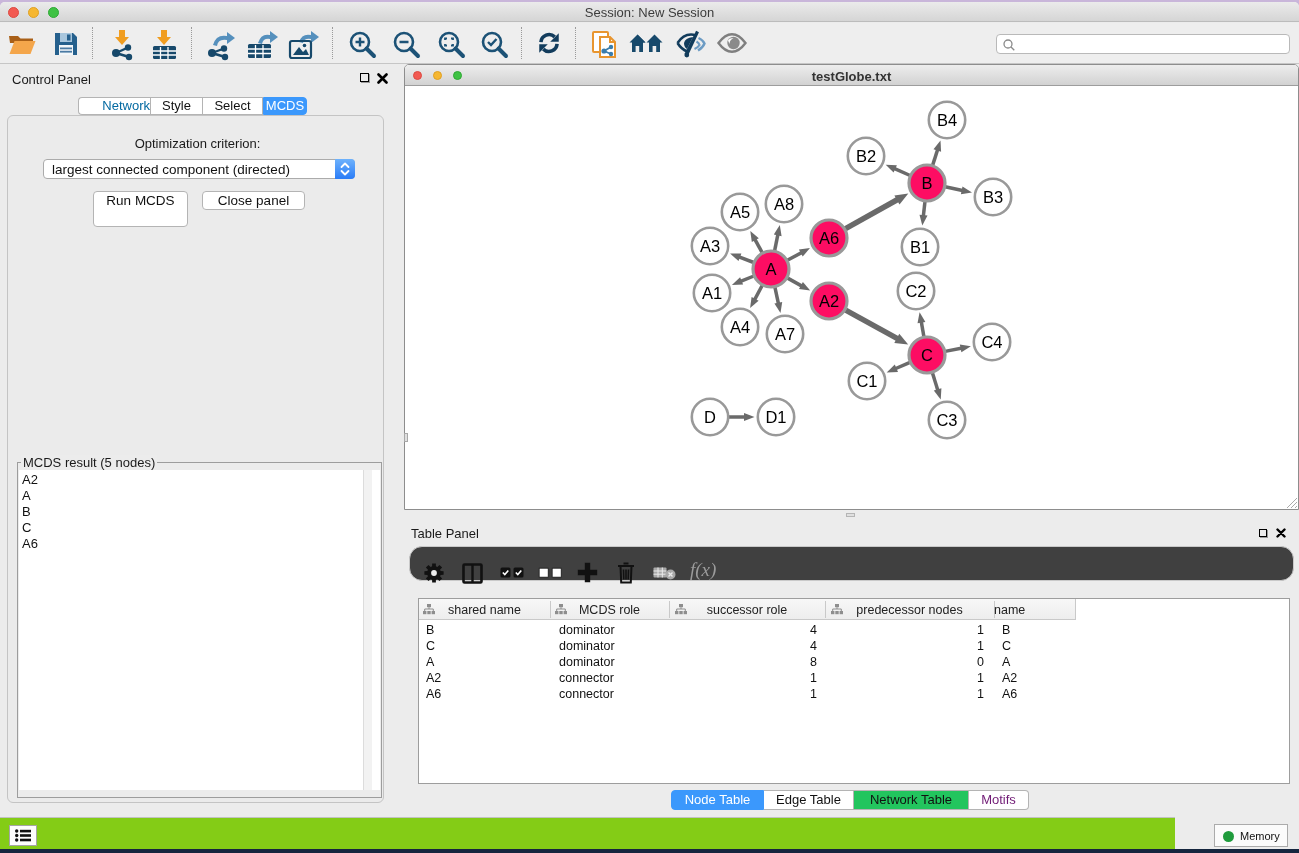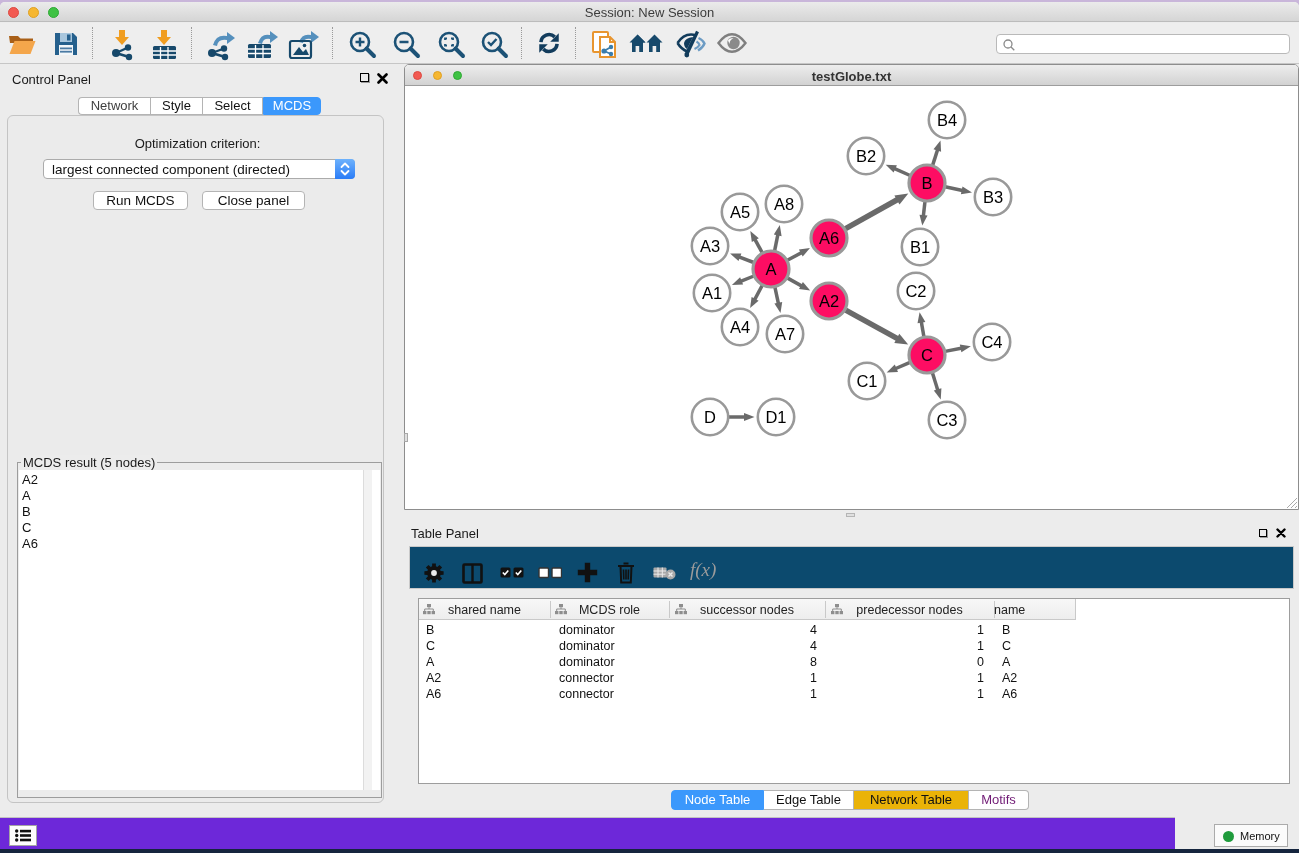--- a/index.html
+++ b/index.html
@@ -153,40 +153,40 @@
 
   <div class="abs" id="cpanel" style="left:0;top:62px;width:395px;height:755px;background:#ececec;">
 
     <div class="abs" style="left:12px;top:8px;font-size:13px;color:#1a1a1a;">Control Panel</div>
     <div class="abs" style="left:360px;top:9px;width:9px;height:9px;border:1.5px solid #000;box-shadow:1px 1px 0 #9a9a9a;"></div>
     <svg class="abs" style="left:377px;top:9px" width="11" height="11" viewBox="0 0 11 11">
         <path d="M1.5 1.5 L9.5 9.5 M9.5 1.5 L1.5 9.5" stroke="#000" stroke-width="2.6" stroke-linecap="round"></path>
       </svg>
 
     <div class="abs" style="left:78px;top:33px;height:18px;display:flex;font-size:13px;line-height:16px;text-align:center;">
-      <div style="width:72px;background:#ffffff;border:1px solid #b4b4b4;border-right:none;border-radius:4px 0 0 4px;color:#404040;">Network</div>
+      <div style="width:72px;background:#ffffff;border:1px solid #b4b4b4;border-right:none;border-radius:4px 0 0 4px;color:#0369a1;text-align:right;">Network</div>
       <div style="width:52px;background:#ffffff;border:1px solid #b4b4b4;border-right:none;color:#111;">Style</div>
       <div style="width:61px;background:#ffffff;border:1px solid #b4b4b4;color:#111;">Select</div>
-      <div style="width:58px;background:#3b98fc;border:1px solid #3b98fc;border-radius:0 4px 4px 0;color:#fff;">MCDS</div>
+      <div style="width:44px;background:#3b98fc;border:1px solid #3b98fc;border-radius:0 4px 4px 0;color:#fff;">MCDS</div>
     </div>
 
     <div class="abs" style="left:7px;top:51px;width:377px;height:688px;border:1px solid #c4c4c4;border-radius:6px;background:#ebebeb;"></div>
     <div class="abs" style="left:43px;top:95px;width:312px;height:20px;background:#ffffff;border:1px solid #ababab;border-radius:4px;">
       <div class="abs" style="left:8px;top:2px;font-size:13.5px;color:#111;">largest connected component (directed)</div>
       <div class="abs" style="right:-1px;top:-1px;width:20px;height:20px;background:linear-gradient(#6eb2fc,#2a7cf7);border-radius:0 4px 4px 0;">
         <svg width="10" height="14" style="position:absolute;left:5px;top:3px" viewBox="0 0 10 14">
             <path d="M1.5 5 L5 1.5 L8.5 5" fill="none" stroke="#fff" stroke-width="1.8" stroke-linecap="round" stroke-linejoin="round"></path>
             <path d="M1.5 9 L5 12.5 L8.5 9" fill="none" stroke="#fff" stroke-width="1.8" stroke-linecap="round" stroke-linejoin="round"></path>
           </svg>
       </div>
     </div>
 
     <div class="abs" style="left:0;top:72px;width:395px;text-align:center;font-size:13px;color:#1a1a1a;">Optimization criterion:</div>
 
-    <div class="abs" style="left:93px;top:127px;width:95px;height:19px;background:#ffffff;border:1px solid #b4b4b4;border-radius:4px;text-align:center;font-size:13.5px;color:#111;padding-top:1px;">Run MCDS</div>
+    <div class="abs" style="left:93px;top:127px;width:95px;height:36px;background:#ffffff;border:1px solid #b4b4b4;border-radius:4px;text-align:center;font-size:13.5px;color:#111;padding-top:1px;">Run MCDS</div>
     <div class="abs" style="left:202px;top:127px;width:103px;height:19px;background:#ffffff;border:1px solid #b4b4b4;border-radius:4px;text-align:center;font-size:13.5px;color:#111;padding-top:1px;">Close panel</div>
 
     <div class="abs" style="left:17px;top:398px;width:365px;height:336px;border:1px solid #9d9d9d;background:#ececec;"></div>
     <div class="abs" style="left:21px;top:391px;background:#ececec;padding:0 2px;font-size:13px;color:#1a1a1a;">MCDS result (5 nodes)</div>
     <div class="abs" style="left:19px;top:406px;width:361px;height:320px;background:#ffffff;">
       <div class="abs" style="left:3px;top:2px;font-size:13px;color:#111;line-height:16px;">A2<br>A<br>B<br>C<br>A6</div>
       <div class="abs" style="right:8px;top:0;width:9px;height:320px;background:#f2f2f2;border-left:1px solid #dcdcdc;"></div>
     </div>
   </div>
 
@@ -296,21 +296,21 @@
 
   <div class="abs" style="left:846px;top:511px;width:9px;height:4px;background:#e0e0e0;border:1px solid #b5b5b5;"></div>
 
   <div class="abs" id="tpanel" style="left:398px;top:516px;width:901px;height:298px;background:#ececec;">
     <div class="abs" style="left:13px;top:8px;font-size:13px;color:#1a1a1a;">Table Panel</div>
     <div class="abs" style="left:861px;top:11px;width:8px;height:8px;border:1.5px solid #000;box-shadow:1px 1px 0 #9a9a9a;"></div>
     <svg class="abs" style="left:878px;top:10px" width="10" height="10" viewBox="0 0 10 10">
         <path d="M1.5 1.5 L8.5 8.5 M8.5 1.5 L1.5 8.5" stroke="#000" stroke-width="2.4" stroke-linecap="round"></path>
       </svg>
 
-    <div class="abs" style="left:11px;top:28px;width:885px;height:43px;border:1px solid #c9c9c9;border-radius:0;background:#0c4a6e;">
+    <div class="abs" style="left:11px;top:28px;width:885px;height:35px;border:1px solid #c9c9c9;border-radius:13px;background:#404040;">
       <svg class="abs" style="left:14px;top:16px" width="20" height="20" viewBox="0 0 20 20">
         <path fill="#111" d="M16.63 8.10 L19.62 8.13 L19.62 11.87 L16.63 11.90 L16.03 13.35 L18.12 15.48 L15.48 18.12 L13.35 16.03 L11.90 16.63 L11.87 19.62 L8.13 19.62 L8.10 16.63 L6.65 16.03 L4.52 18.12 L1.88 15.48 L3.97 13.35 L3.37 11.90 L0.38 11.87 L0.38 8.13 L3.37 8.10 L3.97 6.65 L1.88 4.52 L4.52 1.88 L6.65 3.97 L8.10 3.37 L8.13 0.38 L11.87 0.38 L11.90 3.37 L13.35 3.97 L15.48 1.88 L18.12 4.52 L16.03 6.65 Z"></path>
         <circle cx="10" cy="10" r="2.9" fill="#ebebeb"></circle>
       </svg>
       <svg class="abs" style="left:52px;top:16px" width="21" height="21" viewBox="0 0 21 21">
         <rect x="1.5" y="1.5" width="18" height="18" rx="1" fill="none" stroke="#111" stroke-width="2.6"></rect>
         <line x1="10.5" y1="1.5" x2="10.5" y2="19.5" stroke="#111" stroke-width="2.4"></line>
       </svg>
       <svg class="abs" style="left:90px;top:20px" width="24" height="12" viewBox="0 0 24 12">
         <rect x="0.5" y="0.5" width="10" height="10" rx="1.5" fill="#111"></rect>
@@ -374,21 +374,21 @@
         </svg>
       <svg class="abs" style="left:412px;top:5px" width="12" height="11" viewBox="0 0 12 11">
           <rect x="4" y="0" width="4" height="3.2" fill="#8e8e8e"></rect>
           <rect x="0" y="7" width="3.4" height="3.2" fill="#8e8e8e"></rect>
           <rect x="4.3" y="7" width="3.4" height="3.2" fill="#8e8e8e"></rect>
           <rect x="8.6" y="7" width="3.4" height="3.2" fill="#8e8e8e"></rect>
           <path d="M6 3.2 V5 M1.7 7 V5 H10.3 V7" stroke="#8e8e8e" fill="none" stroke-width="1"></path>
         </svg>
       <div class="abs" style="left:0;top:4px;width:131px;text-align:center;font-size:12.5px;color:#222;">shared name</div>
       <div class="abs" style="left:131px;top:4px;width:119px;text-align:center;font-size:12.5px;color:#222;">MCDS role</div>
-      <div class="abs" style="left:250px;top:4px;width:156px;text-align:center;font-size:12.5px;color:#222;">successor nodes</div>
+      <div class="abs" style="left:250px;top:4px;width:156px;text-align:center;font-size:12.5px;color:#222;">successor role</div>
       <div class="abs" style="left:406px;top:4px;width:169px;text-align:center;font-size:12.5px;color:#222;">predecessor nodes</div>
       <div class="abs" style="left:575px;top:4px;width:81px;text-align:left;font-size:12.5px;color:#222;">name</div>
 
       <div class="abs" style="left:0;top:23px;width:872px;font-size:12.5px;color:#111;">
         <div style="height:16px;line-height:16px;position:relative;">
             <span style="position:absolute;left:7px;">B</span>
             <span style="position:absolute;left:140px;">dominator</span>
             <span style="position:absolute;left:250px;width:148px;text-align:right;">4</span>
             <span style="position:absolute;left:406px;width:159px;text-align:right;">1</span>
             <span style="position:absolute;left:583px;">B</span>
@@ -420,26 +420,26 @@
             <span style="position:absolute;left:250px;width:148px;text-align:right;">1</span>
             <span style="position:absolute;left:406px;width:159px;text-align:right;">1</span>
             <span style="position:absolute;left:583px;">A6</span>
           </div>
       </div>
     </div>
 
     <div class="abs" style="left:273px;top:272px;height:20px;display:flex;font-size:13px;line-height:18px;text-align:center;">
       <div style="width:93px;background:#3b98fc;border:1px solid #3b98fc;border-radius:4px 0 0 4px;color:#fff;">Node Table</div>
       <div style="width:90px;background:#ffffff;border:1px solid #b4b4b4;border-left:none;color:#111;">Edge Table</div>
-      <div style="width:115px;background:#eab308;border:1px solid #b4b4b4;border-left:none;color:#111;">Network Table</div>
+      <div style="width:115px;background:#22c55e;border:1px solid #b4b4b4;border-left:none;color:#111;">Network Table</div>
       <div style="width:60px;background:#ffffff;border:1px solid #b4b4b4;border-left:none;border-radius:0 4px 4px 0;color:#701a75;">Motifs</div>
     </div>
   </div>
 
-  <div class="abs" style="left:0;top:815px;width:1175px;height:32px;background:#6d28d9;border-top:1px solid #c2c2c2;">
+  <div class="abs" style="left:0;top:815px;width:1175px;height:32px;background:#84cc16;border-top:1px solid #c2c2c2;">
     <div class="abs" style="left:9px;top:7px;width:28px;height:21px;background:#fdfdfd;border:1px solid #a5a5a5;">
       <svg width="16" height="13" style="position:absolute;left:5px;top:3px" viewBox="0 0 16 13">
         <circle cx="1.7" cy="2" r="1.7" fill="#111"></circle>
           <circle cx="1.7" cy="6.5" r="1.7" fill="#111"></circle>
           <circle cx="1.7" cy="11" r="1.7" fill="#111"></circle>
         <rect x="5" y="0.8" width="11" height="2.6" fill="#111"></rect>
           <rect x="5" y="5.2" width="11" height="2.6" fill="#111"></rect>
           <rect x="5" y="9.7" width="11" height="2.6" fill="#111"></rect>
       </svg>
     </div>

